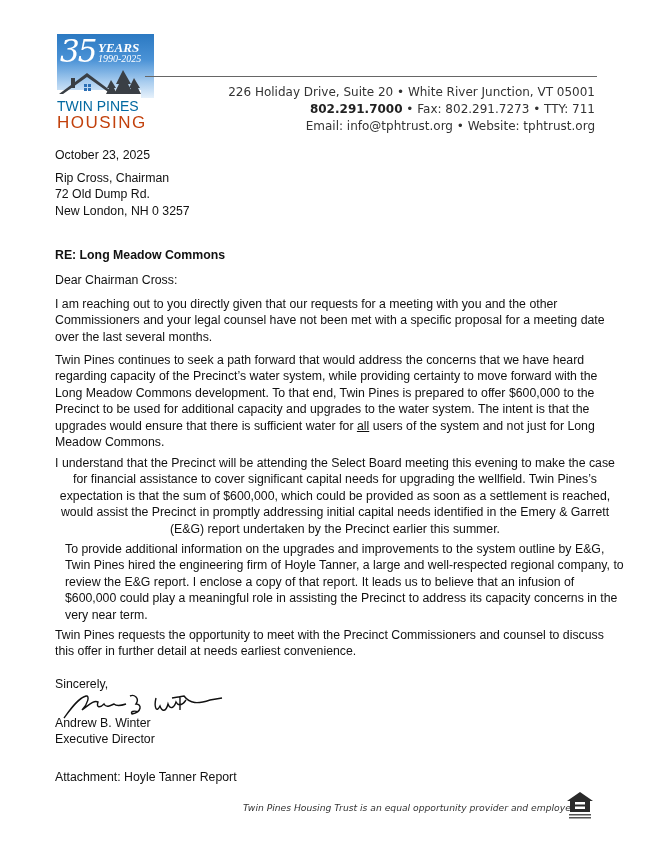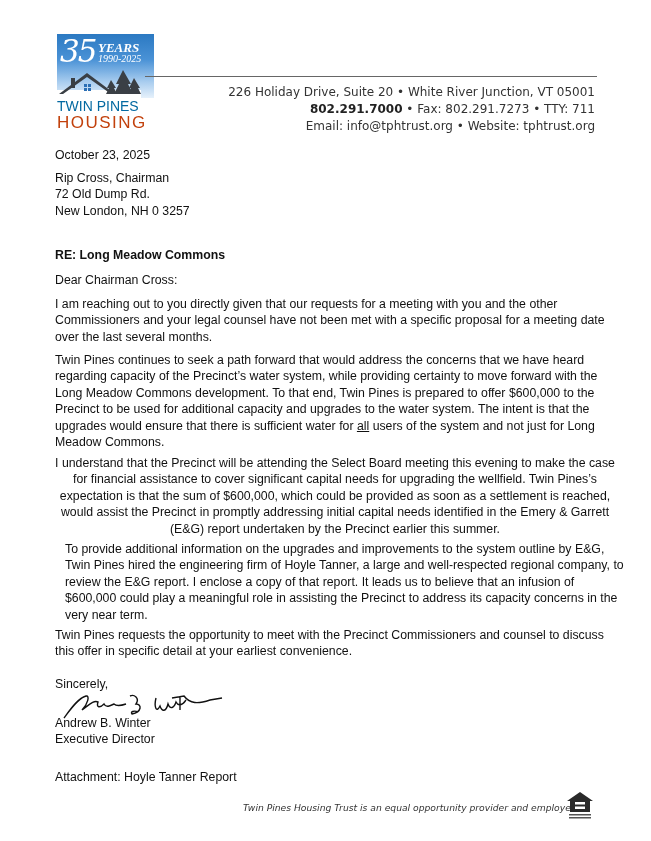--- a/index.html
+++ b/index.html
@@ -95,21 +95,21 @@
 <div class="p" style="top:541px;margin-left:10px;">
   <span class="line">To provide additional information on the upgrades and improvements to the system outline by E&amp;G,</span>
   <span class="line">Twin Pines hired the engineering firm of Hoyle Tanner, a large and well-respected regional company, to</span>
   <span class="line">review the E&amp;G report.  I enclose a copy of that report.  It leads us to believe that an infusion of</span>
   <span class="line">$600,000 could play a meaningful role in assisting the Precinct to address its capacity concerns in the</span>
   <span class="line">very near term.</span>
 </div>
 
 <div class="p" style="top:627px;">
   <span class="line">Twin Pines requests the opportunity to meet with the Precinct Commissioners and counsel to discuss</span>
-  <span class="line">this offer in specific detail at your earliest convenience.</span>
+  <span class="line">this offer in further detail at needs earliest convenience.</span>
 </div>
 
 <div class="p" style="top:668px;margin-top:8px;">Sincerely,</div>
 
 <svg class="abs sig" width="170" height="30" viewBox="0 0 170 30">
   <path d="M4,26 C10,18 18,6 26,4 C30,3 28,12 22,18 C30,12 34,8 38,10 C36,16 40,16 44,12 C46,16 50,14 54,12 C56,14 60,14 66,12" fill="none" stroke="#111" stroke-width="1.4"></path>
   <path d="M70,4 C74,2 80,6 76,12 C82,12 82,20 72,22 C70,20 74,18 78,20" fill="none" stroke="#111" stroke-width="1.4"></path>
   <path d="M96,6 C94,14 96,22 100,14 C102,20 106,20 108,12 C110,18 114,16 116,10 C118,14 122,14 126,8 M120,4 L120,18 M112,6 L124,4 C130,12 138,12 150,8 L162,6" fill="none" stroke="#111" stroke-width="1.4"></path>
 </svg>
 

